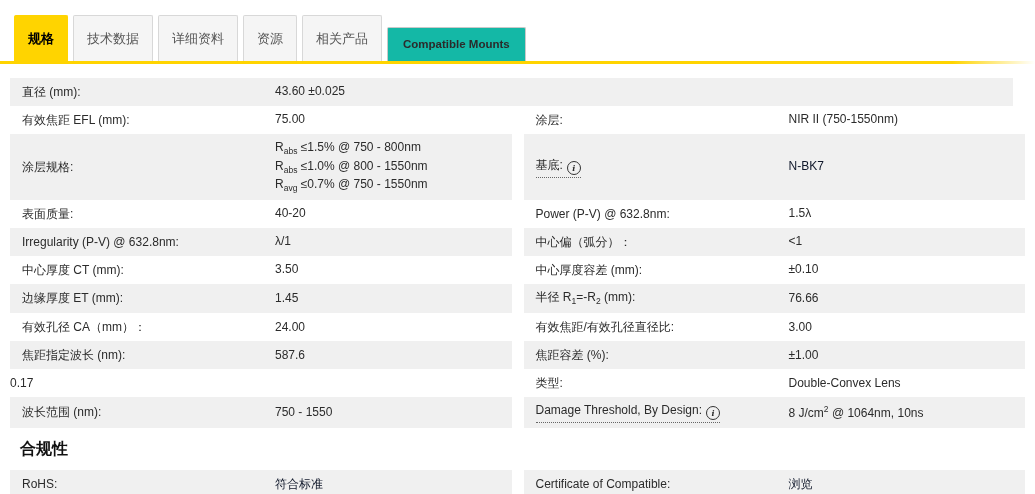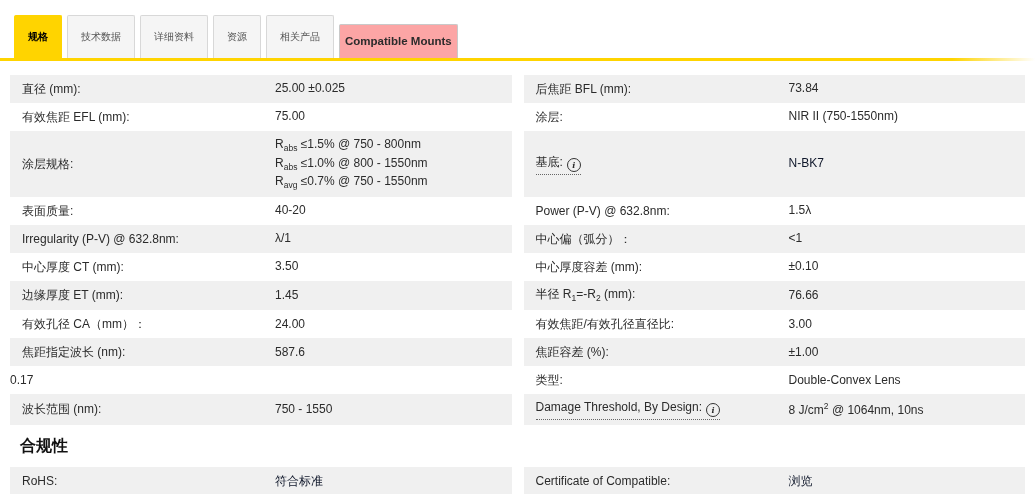--- a/index.html
+++ b/index.html
@@ -8,34 +8,34 @@
     font-family:"Liberation Sans",sans-serif;
     font-size:12px;color:#2b2b2b;
     -webkit-font-smoothing:antialiased;
   }
   
   .tabbar{
     display:flex;align-items:flex-end;
     padding:15px 0 0 14px;
   }
   .tab{
-    font-size:10px;line-height:1;
+    font-size:13px;line-height:1;
     padding:16px 13px;
     background:#f5f5f5;
     border:1px solid #d8d8d8;border-bottom:none;
     margin-right:5px;
     color:#555;cursor:pointer;white-space:nowrap;
     border-radius:2px 2px 0 0;
   }
   .tab.active{
     background:#ffd400;border-color:#ffd400;color:#000;font-weight:bold;
   }
   .tab.emphasized{
-    background:#fca5a5;border-color:#c9c9c9;color:#2b2b2b;
-    font-weight:bold;font-size:11.5px;padding:11px 5px;
+    background:#14b8a6;border-color:#c9c9c9;color:#2b2b2b;
+    font-weight:bold;font-size:11.5px;padding:11px 15px;
   }
   .accent-line{
     height:3px;
     background:linear-gradient(to right,#ffd400 0,#ffd400 92%,rgba(255,212,0,0) 100%);
   }
   
   .spec-table{margin:14px 10px 0 10px;}
   .rowpair{display:flex;align-items:stretch;}
   .cell{
     flex:1 1 0;display:flex;align-items:center;
@@ -78,27 +78,23 @@
   <div class="tab">资源</div>
   <div class="tab">相关产品</div>
   <div class="tab emphasized">Compatible Mounts</div>
 </div>
 <div class="accent-line"></div>
 
 <div class="spec-table" id="spec-table">
     <div class="rowpair">
       <div class="cell stripe">
         <div class="label">直径 (mm):</div>
-        <div class="value">25.00 ±0.025</div>
-      </div>
-      <div class="colgap"></div>
-      <div class="cell stripe">
-        <div class="label">后焦距 BFL (mm):</div>
-        <div class="value">73.84</div>
-      </div>
+        <div class="value">43.60 ±0.025</div>
+      </div>
+      <div class="colgap"></div>
     </div>
     <div class="rowpair">
       <div class="cell">
         <div class="label">有效焦距 EFL (mm):</div>
         <div class="value">75.00</div>
       </div>
       <div class="colgap"></div>
       <div class="cell">
         <div class="label">涂层:</div>
         <div class="value">NIR II (750-1550nm)</div>

